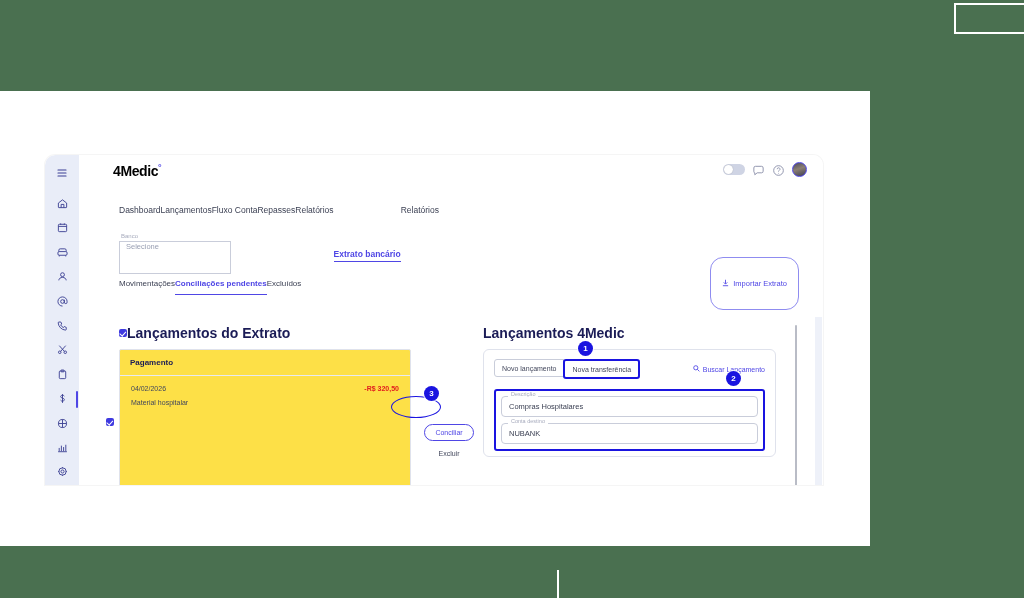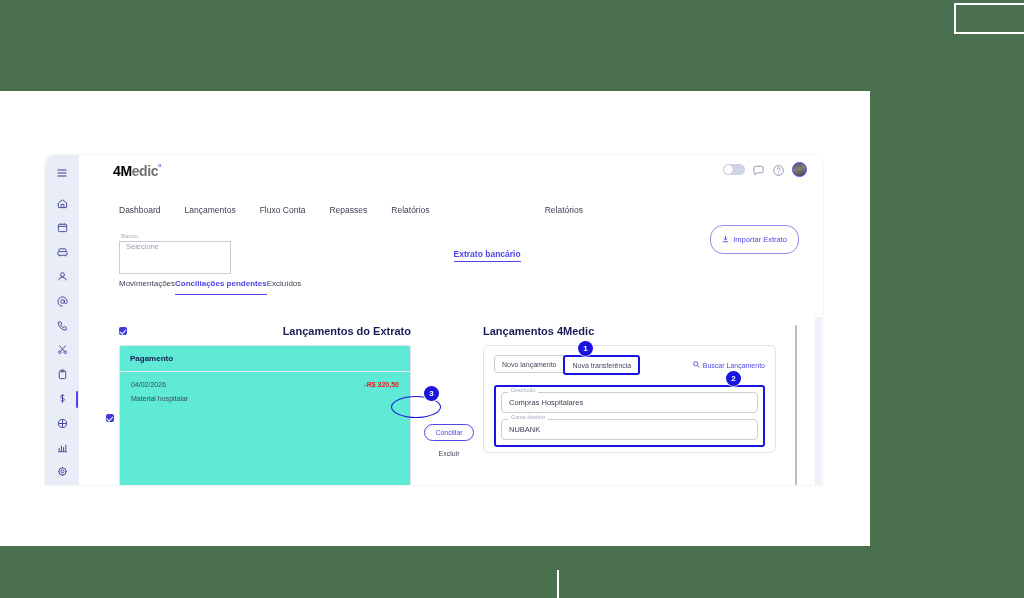--- a/index.html
+++ b/index.html
@@ -54,21 +54,21 @@
 
   
   .topbar{
     position:absolute;left:34px;top:0;right:0;height:30px;
     background:#ffffff;display:flex;align-items:center;
   }
   .logo{
     margin-left:34px;font-size:14px;font-weight:bold;letter-spacing:-0.4px;
   }
   .logo .a{color:#000000;}
-  .logo .b{color:#737373;}
+  .logo .b{color:#000000;}
   .logo .dot{color:#4f46e5;font-size:9px;vertical-align:super;}
   .top-right{
     position:absolute;right:16px;top:7px;display:flex;align-items:center;gap:7px;
   }
   .switch{
     width:22px;height:11px;border-radius:6px;background:#cfd4e4;position:relative;
   }
   .switch::after{
     content:"";position:absolute;left:1px;top:1px;width:9px;height:9px;border-radius:50%;
     background:#ffffff;box-shadow:0 0 1px rgba(0,0,0,.3);
@@ -78,65 +78,65 @@
     width:15px;height:15px;border-radius:50%;
     background:linear-gradient(160deg,#4a4a5e 0%,#8b7f74 45%,#3d3d52 100%);
     border:1.5px solid #4f46e5;box-sizing:border-box;
   }
 
   
   .content{
     position:absolute;left:34px;top:30px;right:0;bottom:0;background:#ffffff;
   }
   .nav{
-    position:absolute;left:40px;top:20px;display:flex;gap:24px;
+    position:absolute;left:40px;top:20px;display:flex;gap:0;
     font-size:8.5px;color:#3a3f52;white-space:nowrap;
   }
   .nav span{cursor:pointer;}
   .nav .sel{color:#4f46e5;font-weight:bold;border-bottom:1.5px solid #4f46e5;padding-bottom:2px;margin-top:44px;}
 
   .field-wrap{position:absolute;left:40px;top:48px;width:112px;}
   .flabel{font-size:6px;color:#a7abbd;margin-bottom:2px;padding-left:2px;}
   .fbox{
     height:33px;border:1px solid #c9cdda;border-radius:0;
     display:flex;align-items:flex-start;padding:0 6px;box-sizing:border-box;
     font-size:7.5px;color:#9aa0b4;background:#fff;
   }
 
   .import-btn{
-    position:absolute;right:24px;top:40px;
+    position:absolute;right:24px;top:72px;
     border:1px solid #8f8cf0;border-radius:13px;background:#fff;
-    height:19px;display:flex;align-items:center;gap:4px;padding:4px 11px;
+    height:19px;display:flex;align-items:center;gap:4px;padding:16px 11px;
     font-size:7.5px;color:#4f46e5;cursor:pointer;
   }
 
   .subtabs{
     position:absolute;left:40px;top:94px;display:flex;
     font-size:8px;color:#3a3f52;
   }
   .subtabs .sel{color:#4f46e5;font-weight:bold;border-bottom:1.5px solid #4f46e5;padding-bottom:6px;}
 
   
   .col-left{position:absolute;left:40px;top:140px;width:292px;}
   .col-right{position:absolute;left:404px;top:140px;width:293px;}
   .col-head{
-    font-size:11px;font-weight:bold;color:#1b1c56;margin-bottom:8px;
-    display:flex;align-items:center;gap:12px;justify-content:space-between;
+    font-size:14px;font-weight:bold;color:#1b1c56;margin-bottom:8px;
+    display:flex;align-items:center;gap:0;
   }
   .cbx{
     width:8px;height:8px;border-radius:2px;background:#3f3ae0;
     position:relative;flex:0 0 auto;cursor:pointer;
   }
   .cbx::after{
     content:"";position:absolute;left:2px;top:1px;width:2.5px;height:4.5px;
     border:solid #fff;border-width:0 1.2px 1.2px 0;transform:rotate(42deg);
   }
 
   .card{
-    border:1px solid #dfe2ec;border-radius:2px;background:#5eead4;
+    border:1px solid #dfe2ec;border-radius:2px;background:#fde047;
     height:167px;box-sizing:border-box;position:relative;
   }
   .card-title{
     font-size:8px;font-weight:bold;color:#1b1c56;
     padding:8px 10px;border-bottom:1px solid #e7eaf2;
   }
   .card-body{padding:9px 11px;}
   .row1{display:flex;justify-content:space-between;align-items:baseline;}
   .date{font-size:7px;color:#42475c;}
   .amount{font-size:7px;font-weight:bold;color:#e11d1d;}

